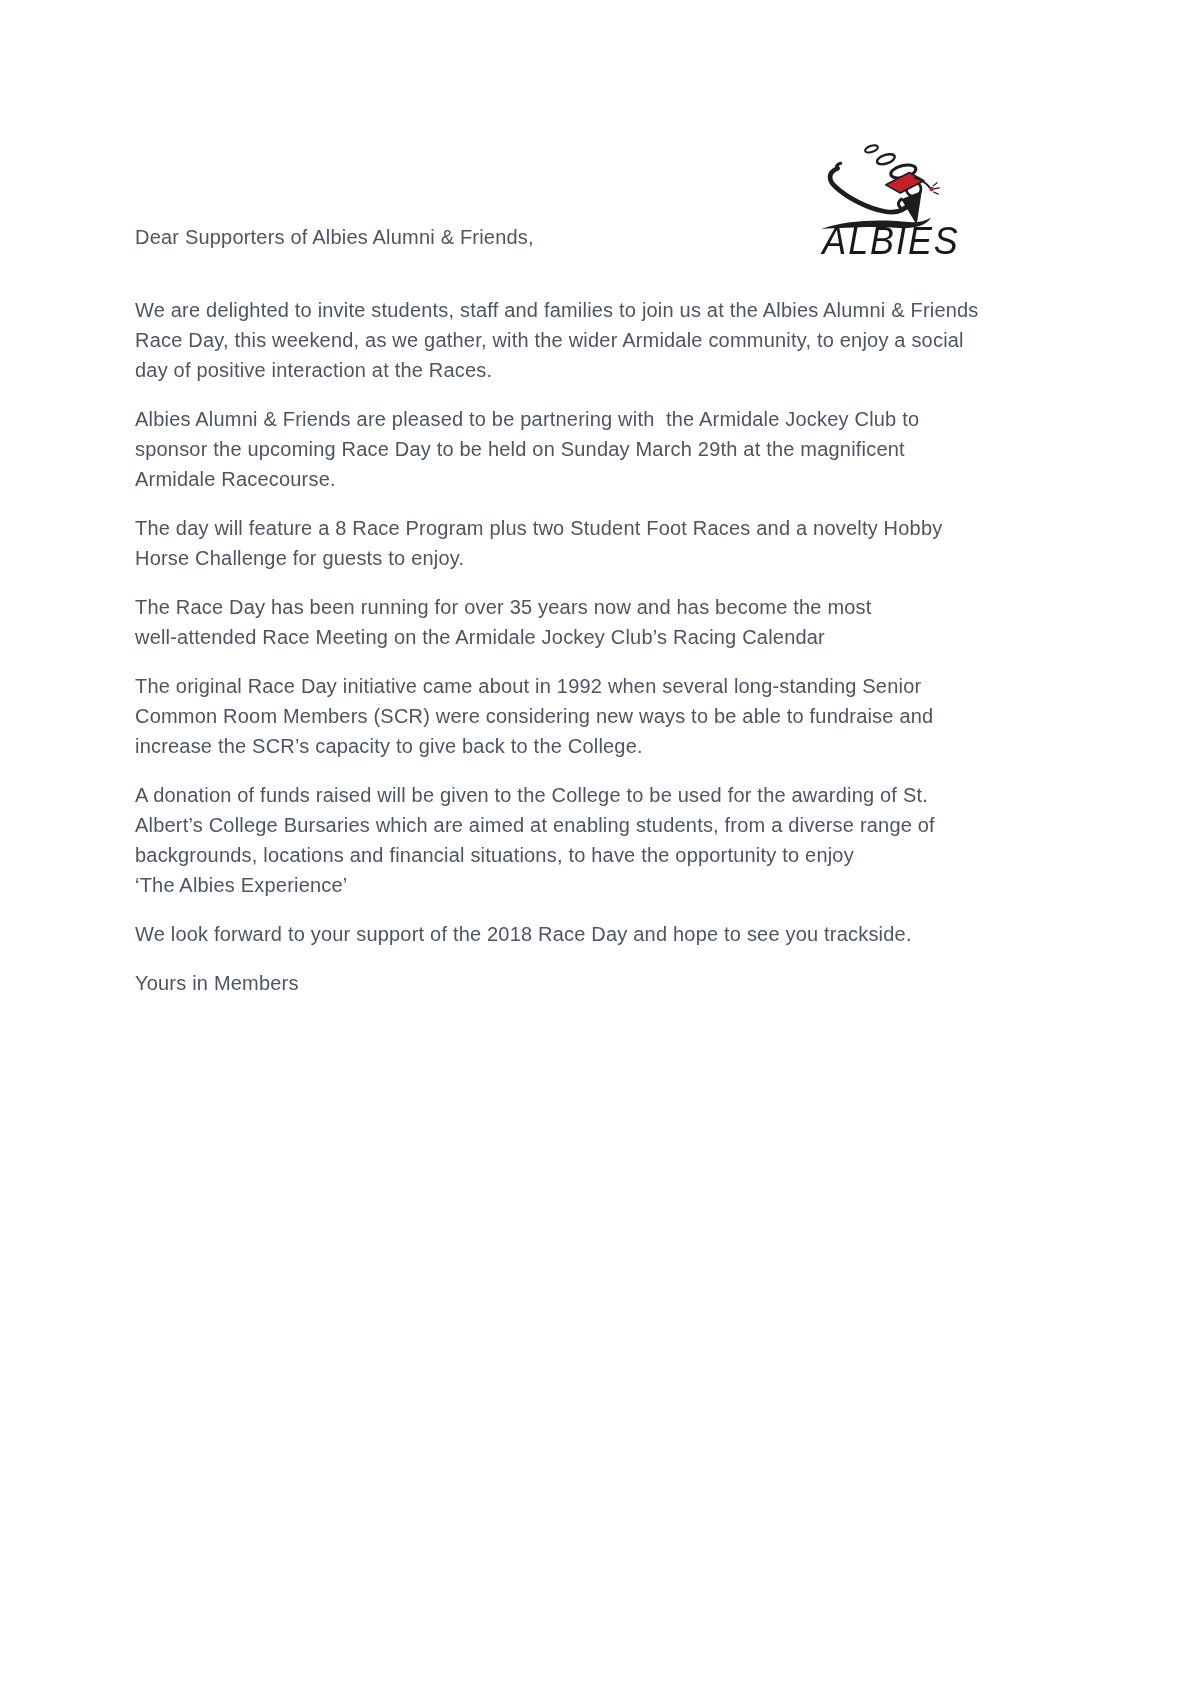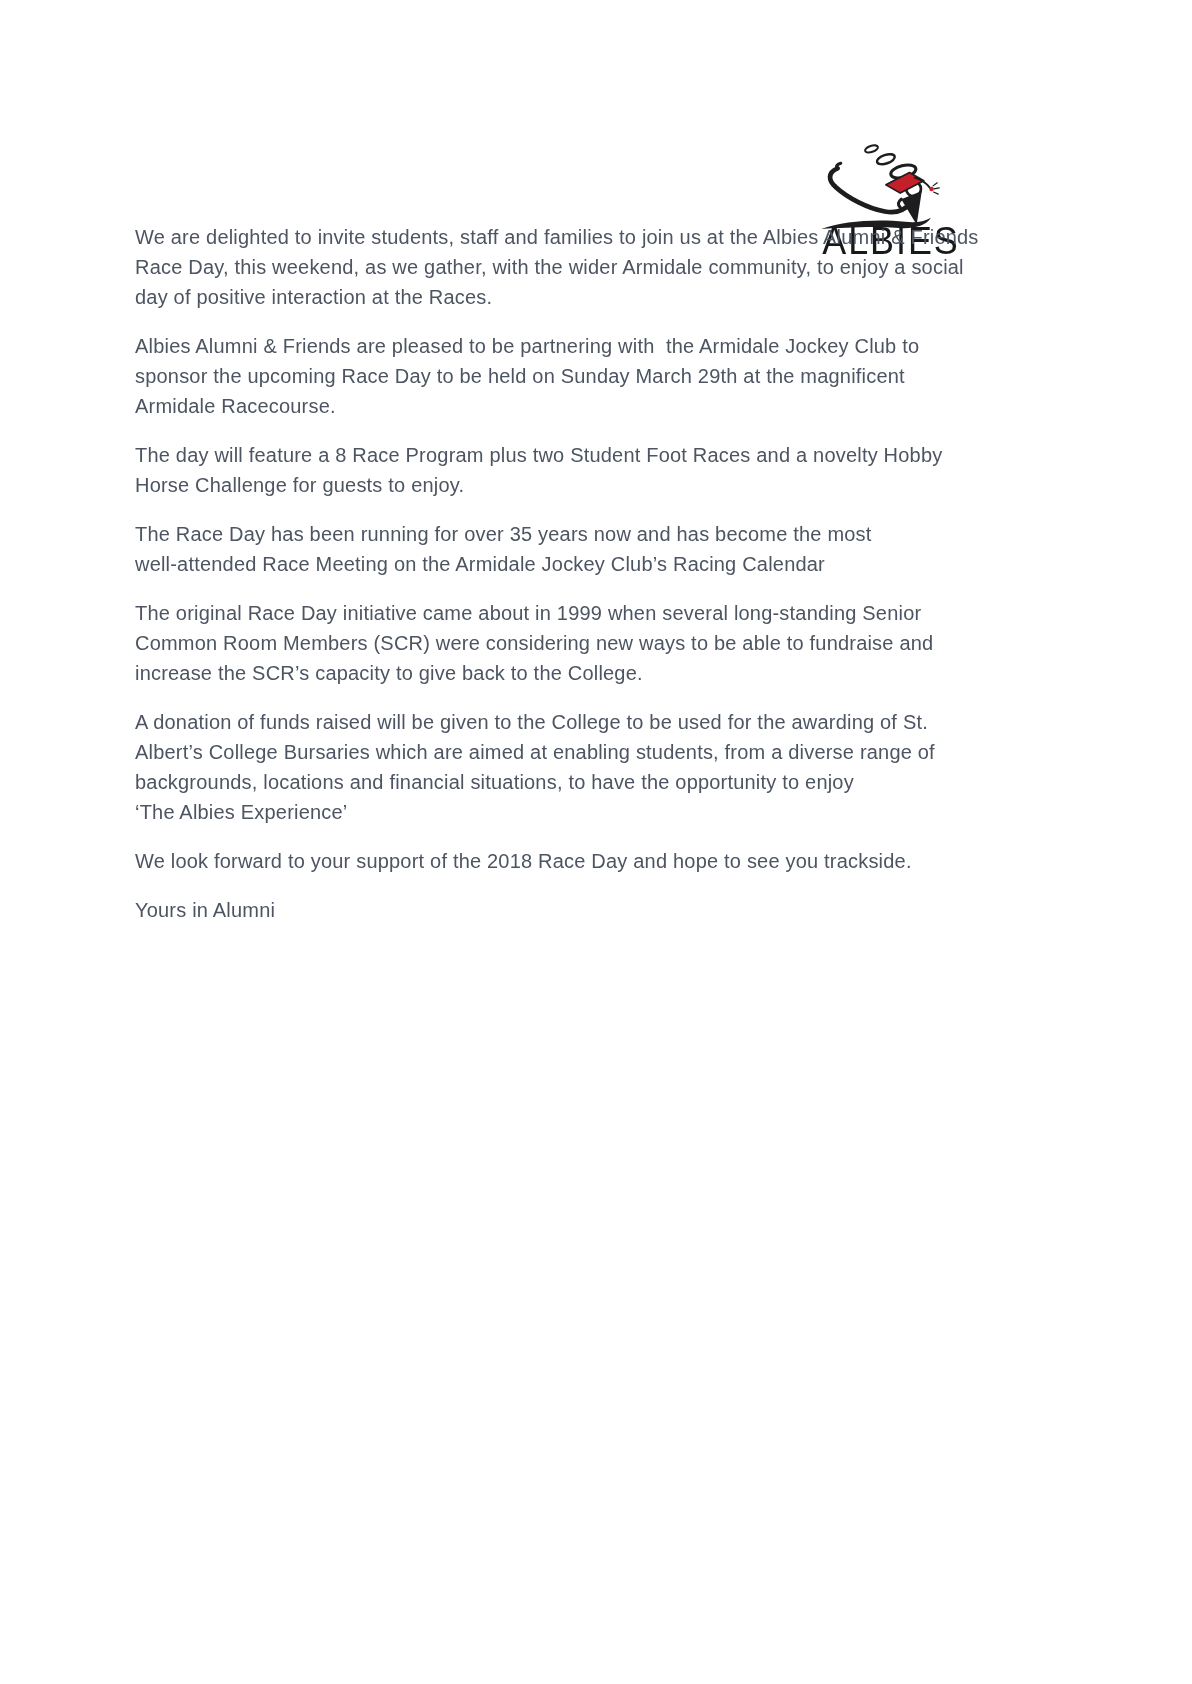--- a/index.html
+++ b/index.html
@@ -5,21 +5,21 @@
   html,body { margin:0; padding:0; background:#ffffff; }
   .page {
     position:relative;
     width:1192px; height:1684px;
     background:#ffffff;
     font-family:"Liberation Sans", sans-serif;
     overflow:hidden;
   }
   .logo {
     position:absolute; left:813px; top:126px;
-    width:156px; height:130px;
+    width:156px; height:130px;font-style:italic;
   }
   .logo svg { width:100%; height:100%; display:block; }
   .content {
     position:absolute; left:135px; top:222px; width:1010px;
     color:#4d5562;
     font-size:20px; line-height:30px;
     letter-spacing:0.2px;
   }
   .para { margin:0 0 19px 0; white-space:pre-wrap; }
   .salutation { margin-bottom:43px; }
@@ -64,43 +64,44 @@
         </g>
 
         <path d="M8,100 C30,92 62,90 90,93 C100,94 108,93 115,89 C110,97 97,100 84,99 C58,97 30,99 8,100 Z" fill="#1d1d1f"></path>
       </g>
 
       <text class="wordmark-text" x="76" y="124" text-anchor="middle" font-size="37" letter-spacing="2" textLength="134" lengthAdjust="spacingAndGlyphs" fill="#17181a">ALBIES</text>
     </svg>
   </div>
 
   <div class="content">
+    <p class="para salutation">Dear Supporters of Albies Alumni &amp; Friends,</p>
 
     <p class="para">We are delighted to invite students, staff and families to join us at the Albies Alumni &amp; Friends
 Race Day, this weekend, as we gather, with the wider Armidale community, to enjoy a social
 day of positive interaction at the Races.</p>
 
     <p class="para">Albies Alumni &amp; Friends are pleased to be partnering with  the Armidale Jockey Club to
 sponsor the upcoming Race Day to be held on Sunday March 29th at the magnificent
 Armidale Racecourse.</p>
 
     <p class="para">The day will feature a 8 Race Program plus two Student Foot Races and a novelty Hobby
 Horse Challenge for guests to enjoy.</p>
 
     <p class="para">The Race Day has been running for over 35 years now and has become the most
 well-attended Race Meeting on the Armidale Jockey Club’s Racing Calendar</p>
 
-    <p class="para">The original Race Day initiative came about in 1999 when several long-standing Senior
+    <p class="para">The original Race Day initiative came about in 1992 when several long-standing Senior
 Common Room Members (SCR) were considering new ways to be able to fundraise and
 increase the SCR’s capacity to give back to the College.</p>
 
     <p class="para">A donation of funds raised will be given to the College to be used for the awarding of St.
 Albert’s College Bursaries which are aimed at enabling students, from a diverse range of
 backgrounds, locations and financial situations, to have the opportunity to enjoy
 ‘The Albies Experience’</p>
 
     <p class="para">We look forward to your support of the 2018 Race Day and hope to see you trackside.</p>
 
-    <p class="para">Yours in Alumni</p>
+    <p class="para">Yours in Members</p>
 
   </div>
 
 </div>
 
 </body></html>

